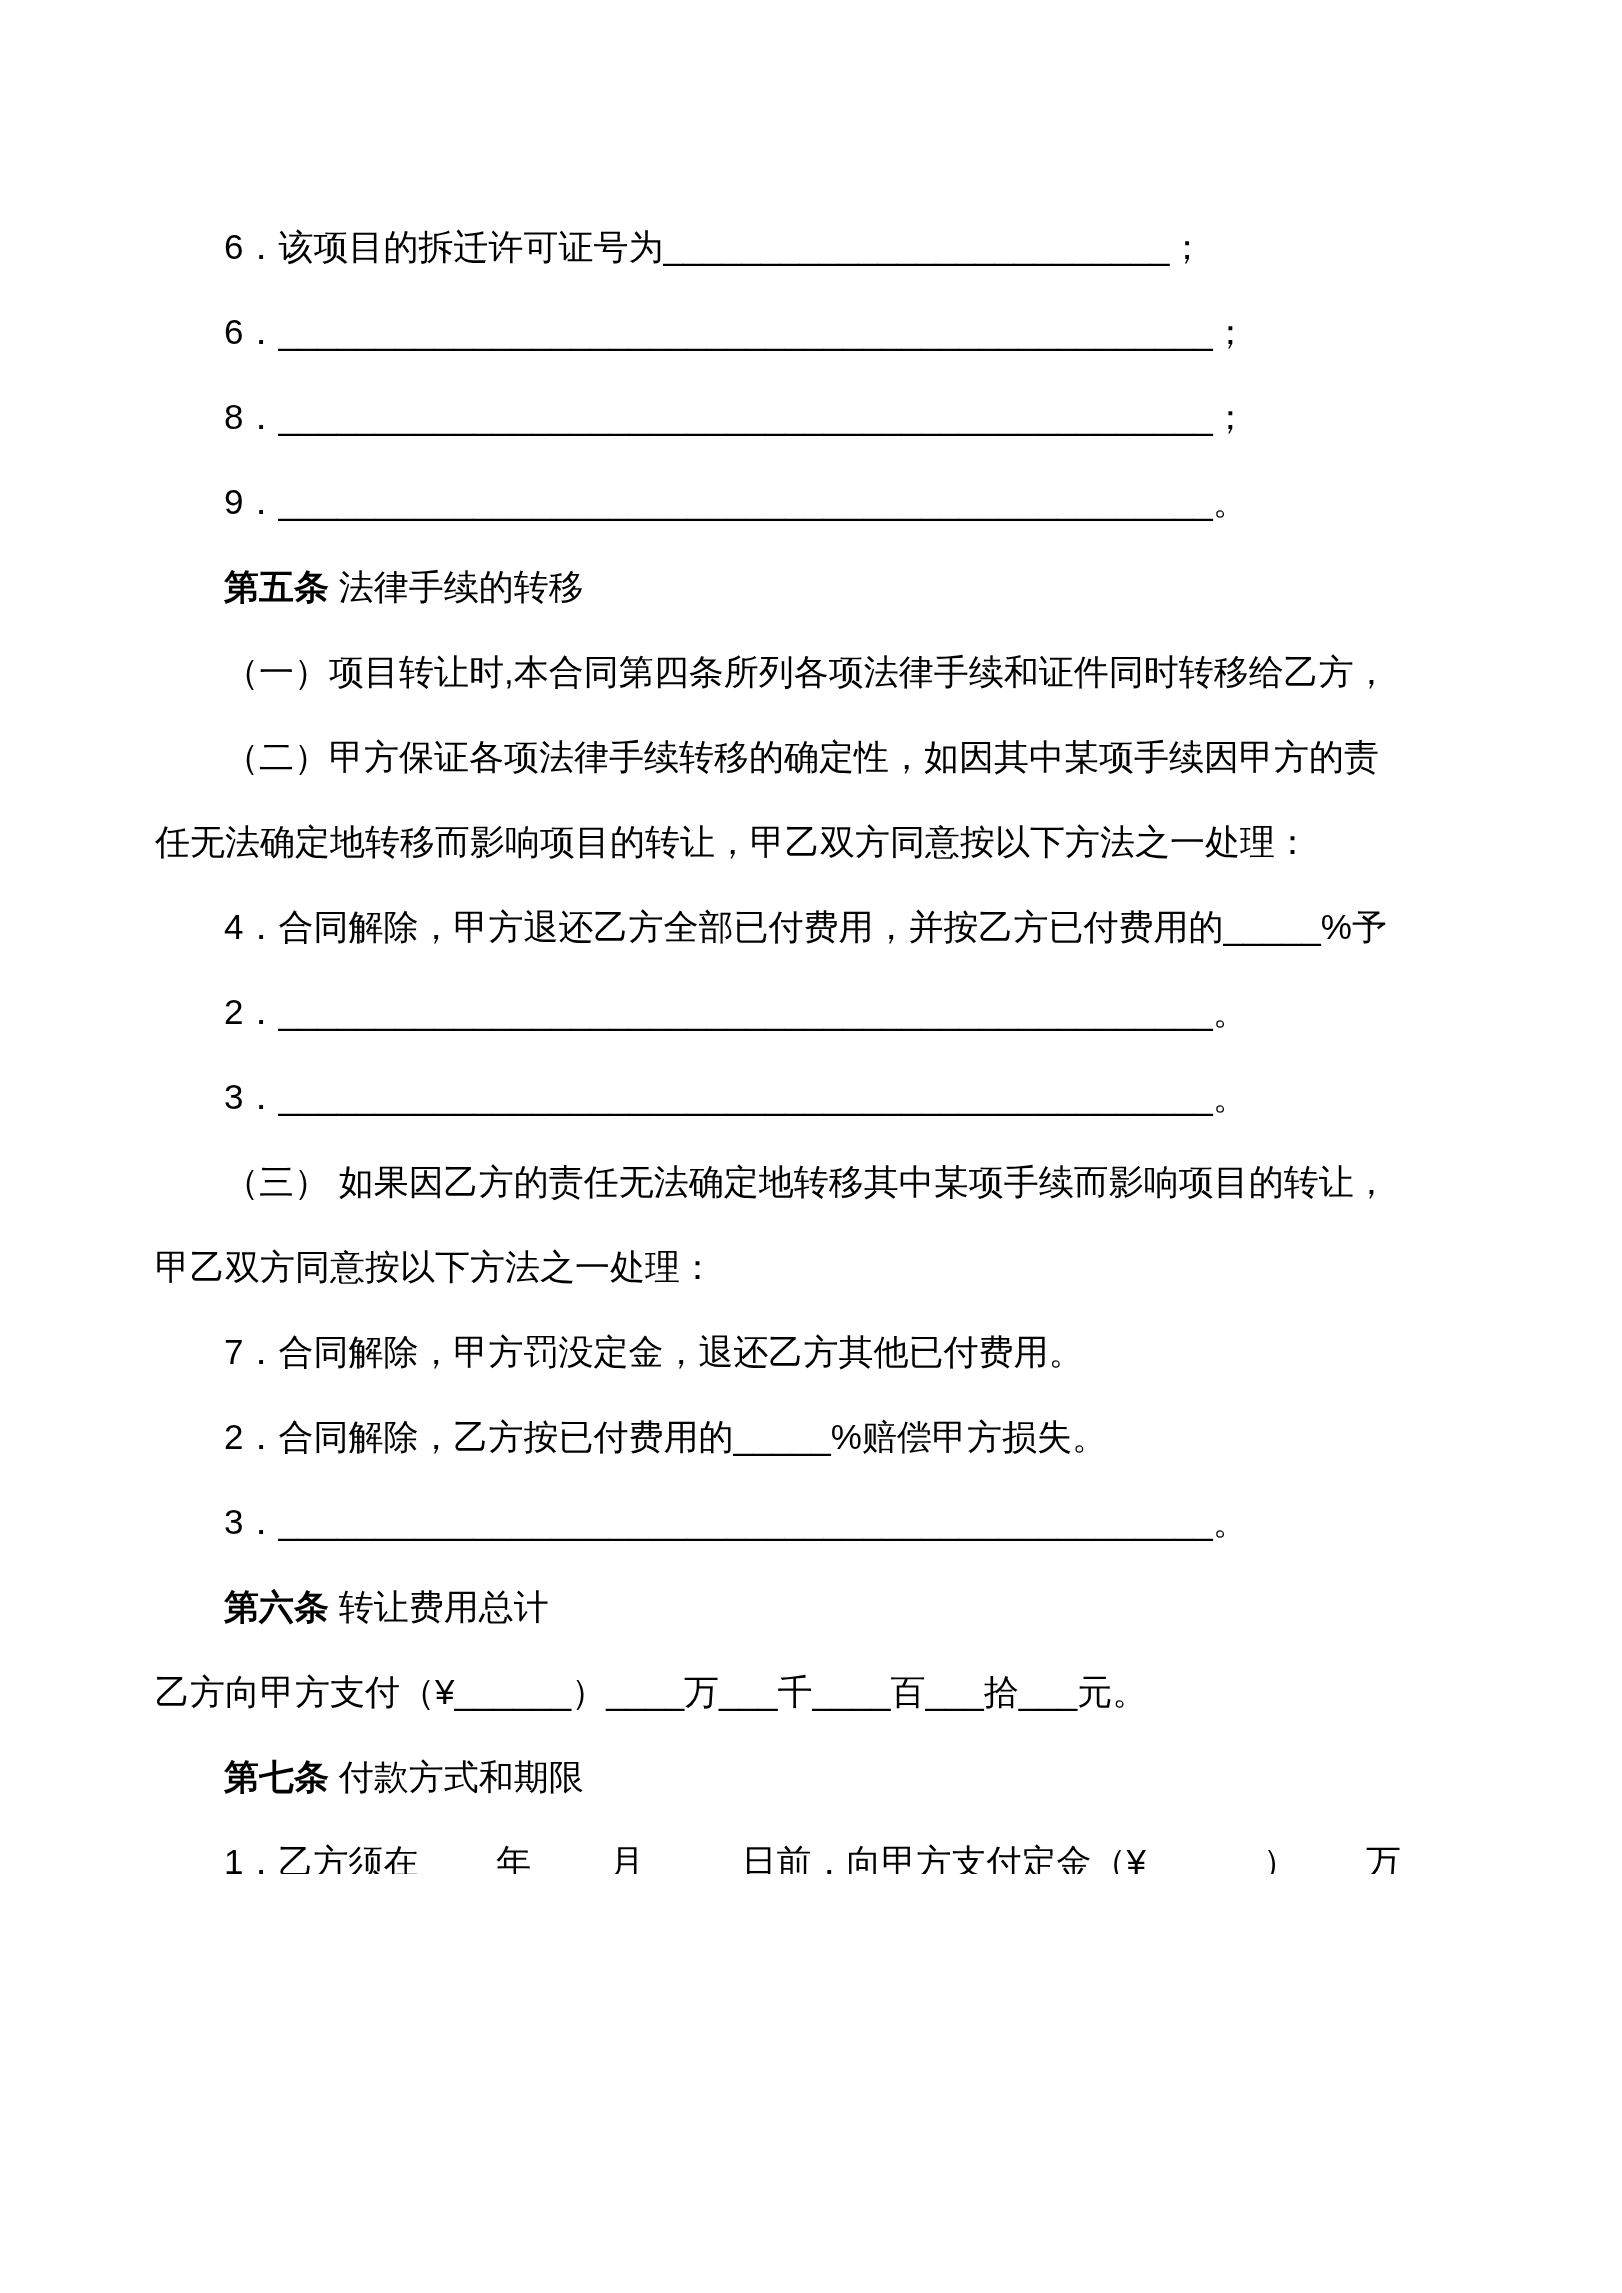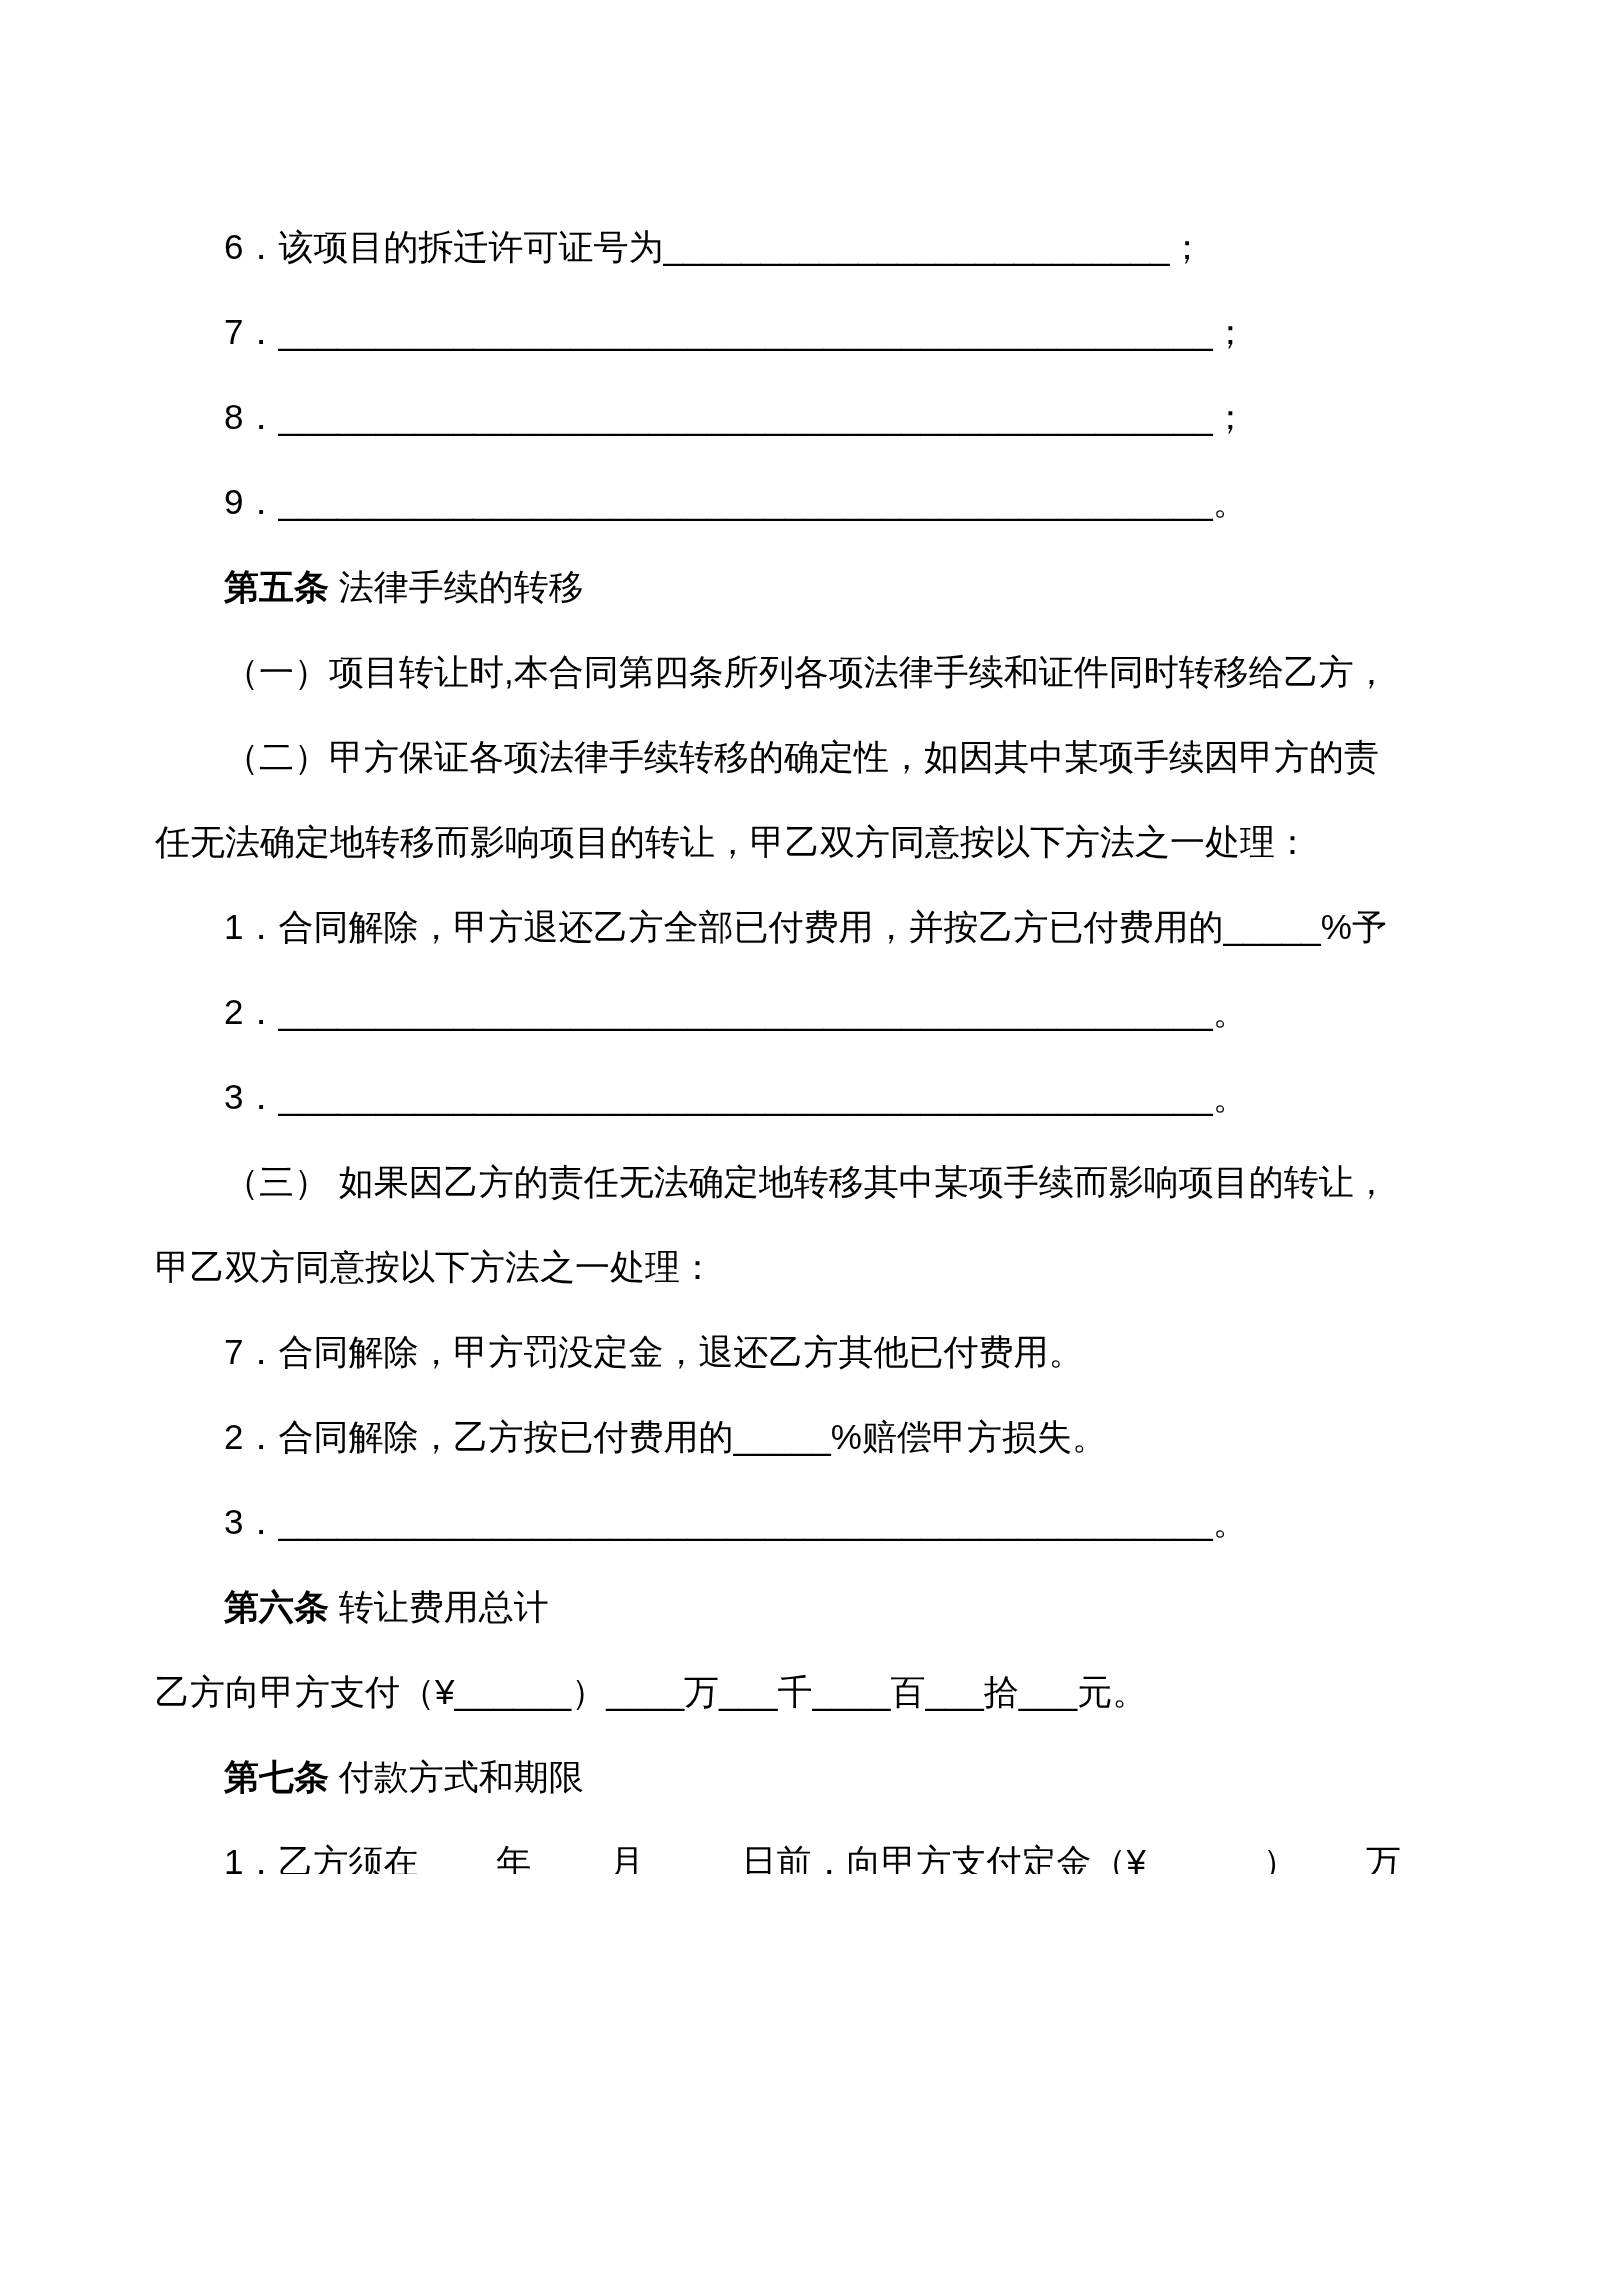--- a/index.html
+++ b/index.html
@@ -31,28 +31,28 @@
   }
   .seg { font-weight: normal; }
   .seg-bold { font-weight: bold; margin-top: 24px; }
 </style>
 </head>
 <body>
 
 <div class="page">
   <main class="content">
       <p class="line indent"><span class="seg">6．该项目的拆迁许可证号为__________________________；</span></p>
-      <p class="line indent"><span class="seg">7．________________________________________________；</span></p>
+      <p class="line indent"><span class="seg">6．________________________________________________；</span></p>
       <p class="line indent"><span class="seg">8．________________________________________________；</span></p>
       <p class="line indent"><span class="seg">9．________________________________________________。</span></p>
       <p class="line indent"><span class="seg seg-bold">第五条</span><span class="seg"> 法律手续的转移</span></p>
       <p class="line indent"><span class="seg">（一）项目转让时,本合同第四条所列各项法律手续和证件同时转移给乙方，</span></p>
       <p class="line indent"><span class="seg">（二）甲方保证各项法律手续转移的确定性，如因其中某项手续因甲方的责</span></p>
       <p class="line"><span class="seg">任无法确定地转移而影响项目的转让，甲乙双方同意按以下方法之一处理：</span></p>
-      <p class="line indent"><span class="seg">1．合同解除，甲方退还乙方全部已付费用，并按乙方已付费用的_____%予</span></p>
+      <p class="line indent"><span class="seg">4．合同解除，甲方退还乙方全部已付费用，并按乙方已付费用的_____%予</span></p>
       <p class="line indent"><span class="seg">2．________________________________________________。</span></p>
       <p class="line indent"><span class="seg">3．________________________________________________。</span></p>
       <p class="line indent"><span class="seg">（三） 如果因乙方的责任无法确定地转移其中某项手续而影响项目的转让，</span></p>
       <p class="line"><span class="seg">甲乙双方同意按以下方法之一处理：</span></p>
       <p class="line indent"><span class="seg">7．合同解除，甲方罚没定金，退还乙方其他已付费用。</span></p>
       <p class="line indent"><span class="seg">2．合同解除，乙方按已付费用的_____%赔偿甲方损失。</span></p>
       <p class="line indent"><span class="seg">3．________________________________________________。</span></p>
       <p class="line indent"><span class="seg seg-bold">第六条</span><span class="seg"> 转让费用总计</span></p>
       <p class="line"><span class="seg">乙方向甲方支付（¥______）____万___千____百___拾___元。</span></p>
       <p class="line indent"><span class="seg seg-bold">第七条</span><span class="seg"> 付款方式和期限</span></p>

